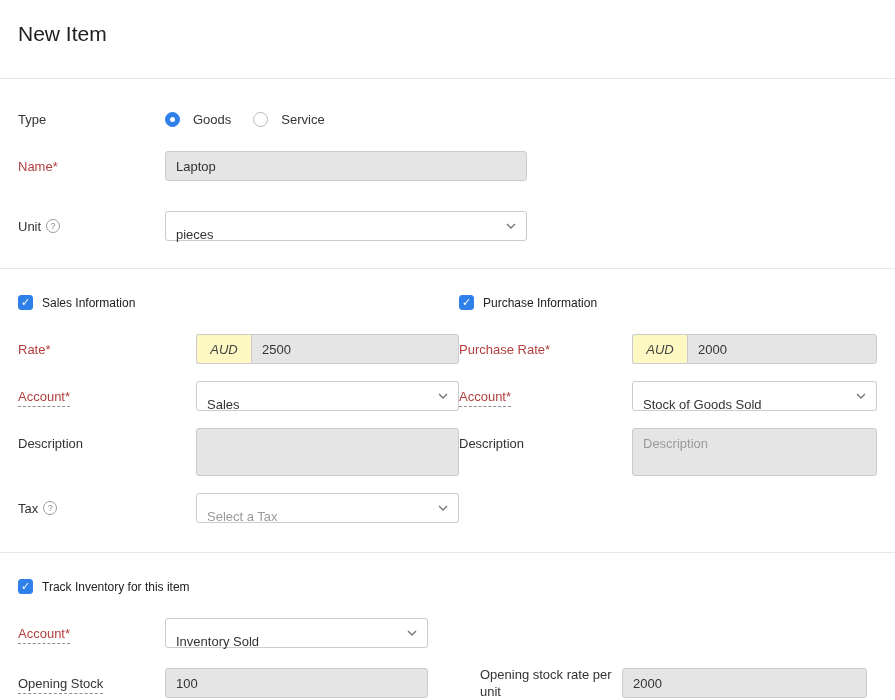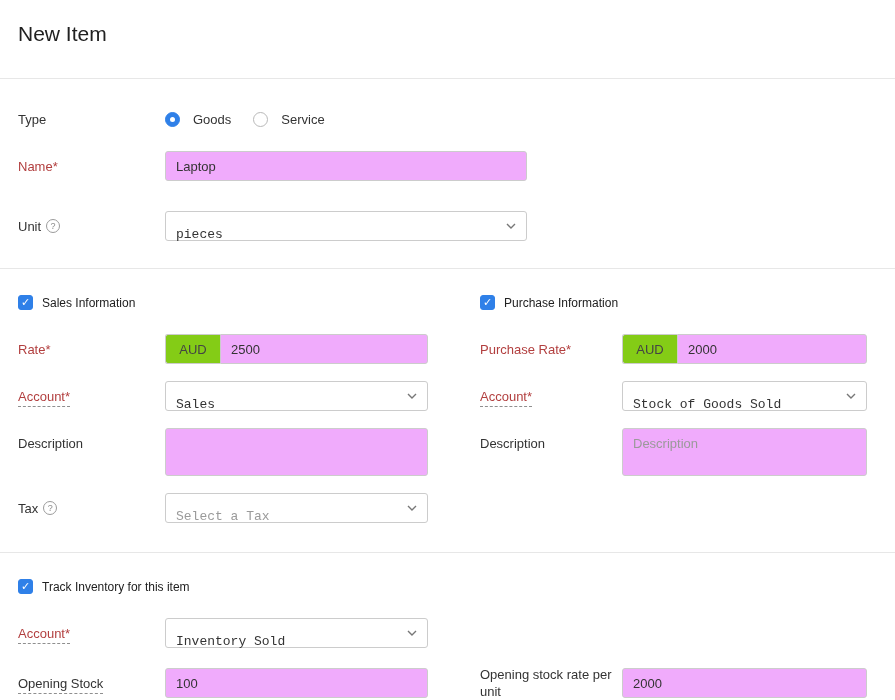--- a/index.html
+++ b/index.html
@@ -25,46 +25,46 @@
   .pad { padding-left: 18px; padding-right: 18px; }
 
   .row { display: flex; align-items: center; }
   .lbl { flex: 0 0 147px; color: var(--text); line-height: 17px; }
   .lbl-r { flex: 0 0 142px; color: var(--text); line-height: 17px; }
   .red { color: var(--red); }
   .dashed { border-bottom: 1px dashed #8f8f8f; padding-bottom: 2px; }
 
   input.text, textarea.text {
     height: 30px; border: 1px solid var(--border); border-radius: 3px;
-    padding: 0 10px; font: inherit; color: var(--text); background: #f0abfc;
+    padding: 0 10px; font: inherit; color: var(--text); background: #e5e5e5;
     outline: none;
   }
   input.text::placeholder, textarea.text::placeholder { color: var(--muted); }
   textarea.text { height: 48px; padding: 7px 10px; resize: none; }
 
   .w-wide { width: 362px; }
   .w-left { width: 263px; }
   .w-right { width: 245px; }
 
   
   .select {
     position: relative; display: flex; align-items: center;
     height: 30px; border: 1px solid var(--border); border-radius: 3px;
-    background: #fff; padding: 16px 28px 0 10px; cursor: pointer; font-family: Liberation Mono, monospace;
+    background: #fff; padding: 16px 28px 0 10px; cursor: pointer;
   }
   .select .val { color: var(--text); }
   .select .val.placeholder { color: var(--muted); }
   .select .chev { position: absolute; right: 10px; top: 50%; margin-top: -3px; line-height: 0; }
 
   
   .money { display: flex; align-items: stretch; }
   .money .cur {
-    width: 55px; background: #84cc16; border: 1px solid var(--border);
+    width: 55px; background: #fef9c3; border: 1px solid var(--border);
     border-right: 0; border-radius: 3px 0 0 3px;
-    display: flex; align-items: center; justify-content: center; color: #444;
+    display: flex; align-items: center; justify-content: center; color: #444; font-style: italic;
   }
   .money input.text { border-radius: 0 3px 3px 0; flex: 1; min-width: 0; }
 
   
   .checkbox {
     width: 15px; height: 15px; background: var(--blue); border: 1px solid var(--blue);
     border-radius: 3px; display: inline-flex; align-items: center; justify-content: center;
     flex: 0 0 auto; cursor: pointer;
   }
   .checkbox::after { content: "✓"; color: #fff; font-size: 11px; line-height: 1; }
@@ -93,21 +93,21 @@
   .cols { display: flex; }
   .col-left { width: 462px; }
   .col-right { flex: 1; }
 
   
   .type-row { margin-top: 32px; }
   .name-row { margin-top: 23px; }
   .unit-row { margin-top: 30px; }
   hr.div1 { margin-top: 27px; }
   .title-row { margin-top: 26px; }
-  .f-row { margin-top: 17px; align-items: center; }
+  .f-row { margin-top: 17px; align-items: center; gap: 31px; }
   .f-row.top { align-items: flex-start; }
   .f-row.top .lbl, .f-row.top .lbl-r { padding-top: 7px; }
   hr.div2 { margin-top: 29px; }
   .inv-title { margin-top: 26px; }
   .inv-acct { margin-top: 24px; }
   .inv-stock { margin-top: 18px; }
   .split-left { width: 462px; display: flex; align-items: center; }
   .split-right { flex: 1; display: flex; align-items: center; }
 </style>
 </head>

